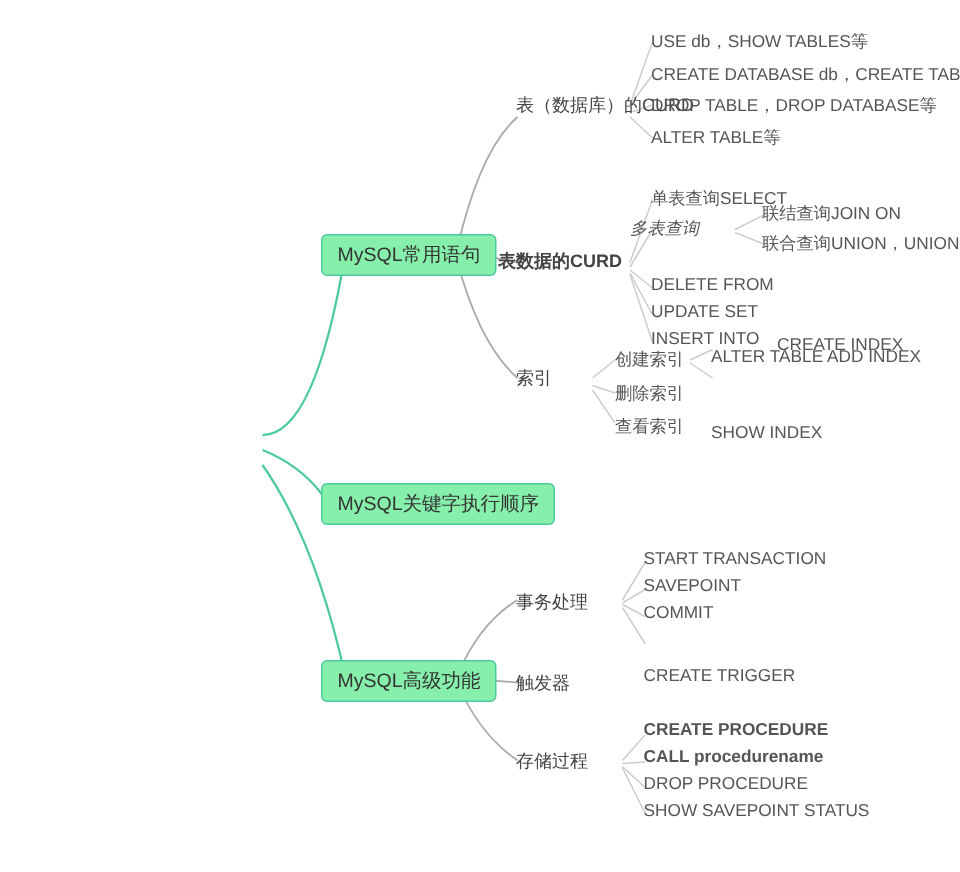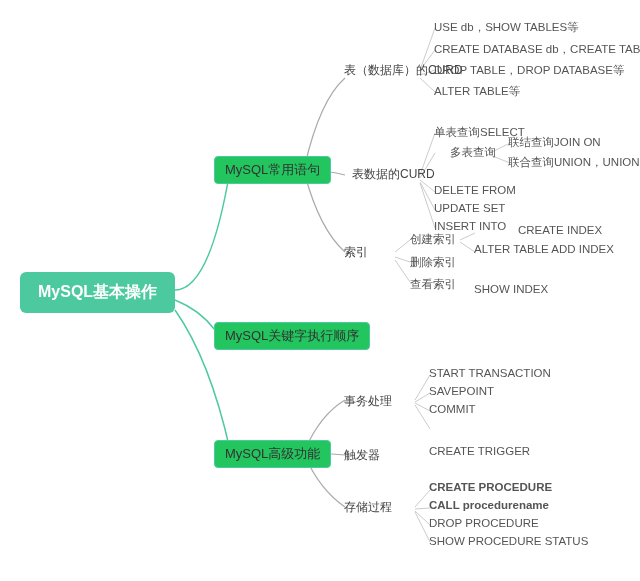--- a/index.html
+++ b/index.html
@@ -37,21 +37,21 @@
     .node-root {
       background: #4dc9a0;
       color: #fff;
       padding: 10px 18px;
       border-radius: 6px;
       font-size: 16px;
       font-weight: bold;
     }
 
     .node-l1 {
-      background: #22c55e;
+      background: #86efac;
       border: 1.5px solid #4dc9a0;
       padding: 4px 10px;
       border-radius: 4px;
       font-size: 13px;
       color: #333;
     }
 
     .node-l2 {
       font-size: 12px;
       color: #444;
@@ -115,52 +115,51 @@
     <line x1="415" y1="402" x2="430" y2="393" stroke="#ccc" stroke-width="1"></line>
     <line x1="415" y1="403" x2="430" y2="411" stroke="#ccc" stroke-width="1"></line>
     <line x1="415" y1="405" x2="430" y2="429" stroke="#ccc" stroke-width="1"></line>
 
     <line x1="415" y1="507" x2="430" y2="490" stroke="#ccc" stroke-width="1"></line>
     <line x1="415" y1="509" x2="430" y2="508" stroke="#ccc" stroke-width="1"></line>
     <line x1="415" y1="511" x2="430" y2="525" stroke="#ccc" stroke-width="1"></line>
     <line x1="415" y1="512" x2="430" y2="542" stroke="#ccc" stroke-width="1"></line>
   </svg>
 
-  <div class="node node-root" style="left:20px; top:272px;">MySQL基本操作</div>
 
   <div class="node node-l1" style="left:214px; top:156px;">MySQL常用语句</div>
 
   <div class="node node-l2" style="left:344px; top:62px;">表（数据库）的CURD</div>
 
   <div class="node node-leaf" style="left:434px; top:20px;">USE db，SHOW TABLES等</div>
   <div class="node node-leaf" style="left:434px; top:42px;">CREATE DATABASE db，CREATE TABLE等</div>
   <div class="node node-leaf" style="left:434px; top:63px;">DROP TABLE，DROP DATABASE等</div>
   <div class="node node-leaf" style="left:434px; top:84px;">ALTER TABLE等</div>
 
-  <div class="node node-l2" style="left:352px; top:166px;">表数据的CURD</div>
+  <div class="node node-l2" style="left:332px; top:166px;font-weight:bold;">表数据的CURD</div>
 
   <div class="node node-l3" style="left:434px; top:125px;">单表查询SELECT</div>
 
-  <div class="node node-l3" style="left:450px; top:145px;">多表查询</div>
+  <div class="node node-l3" style="left:420px; top:145px;font-style:italic;">多表查询</div>
 
   <div class="node node-leaf" style="left:508px; top:135px;">联结查询JOIN ON</div>
   <div class="node node-leaf" style="left:508px; top:155px;">联合查询UNION，UNION ALL</div>
 
   <div class="node node-l3" style="left:434px; top:184px;">DELETE FROM</div>
 
   <div class="node node-l3" style="left:434px; top:202px;">UPDATE SET</div>
 
   <div class="node node-l3" style="left:434px; top:220px;">INSERT INTO</div>
 
   <div class="node node-l2" style="left:344px; top:244px;">索引</div>
 
   <div class="node node-l3" style="left:410px; top:232px;">创建索引</div>
 
   <div class="node node-leaf" style="left:474px; top:224px;padding-left:44px;">CREATE INDEX</div>
-  <div class="node node-leaf" style="left:474px; top:243px;">ALTER TABLE ADD INDEX</div>
+  <div class="node node-leaf" style="left:474px; top:232px;">ALTER TABLE ADD INDEX</div>
 
   <div class="node node-l3" style="left:410px; top:255px;">删除索引</div>
 
   <div class="node node-l3" style="left:410px; top:277px;">查看索引</div>
   <div class="node node-leaf" style="left:474px; top:283px;">SHOW INDEX</div>
 
   <div class="node node-l1" style="left:214px; top:322px;">MySQL关键字执行顺序</div>
 
   <div class="node node-l1" style="left:214px; top:440px;">MySQL高级功能</div>
 
@@ -171,15 +170,15 @@
   <div class="node node-leaf" style="left:429px; top:403px;">COMMIT</div>
 
   <div class="node node-l2" style="left:344px; top:447px;">触发器</div>
   <div class="node node-leaf" style="left:429px; top:445px;">CREATE TRIGGER</div>
 
   <div class="node node-l2" style="left:344px; top:499px;">存储过程</div>
 
   <div class="node node-leaf" style="left:429px; top:481px;font-weight:bold;">CREATE PROCEDURE</div>
   <div class="node node-leaf" style="left:429px; top:499px;font-weight:bold;">CALL procedurename</div>
   <div class="node node-leaf" style="left:429px; top:517px;">DROP PROCEDURE</div>
-  <div class="node node-leaf" style="left:429px; top:535px;">SHOW PROCEDURE STATUS</div>
+  <div class="node node-leaf" style="left:429px; top:535px;">SHOW SAVEPOINT STATUS</div>
 
 </div>
 
 </body></html>

